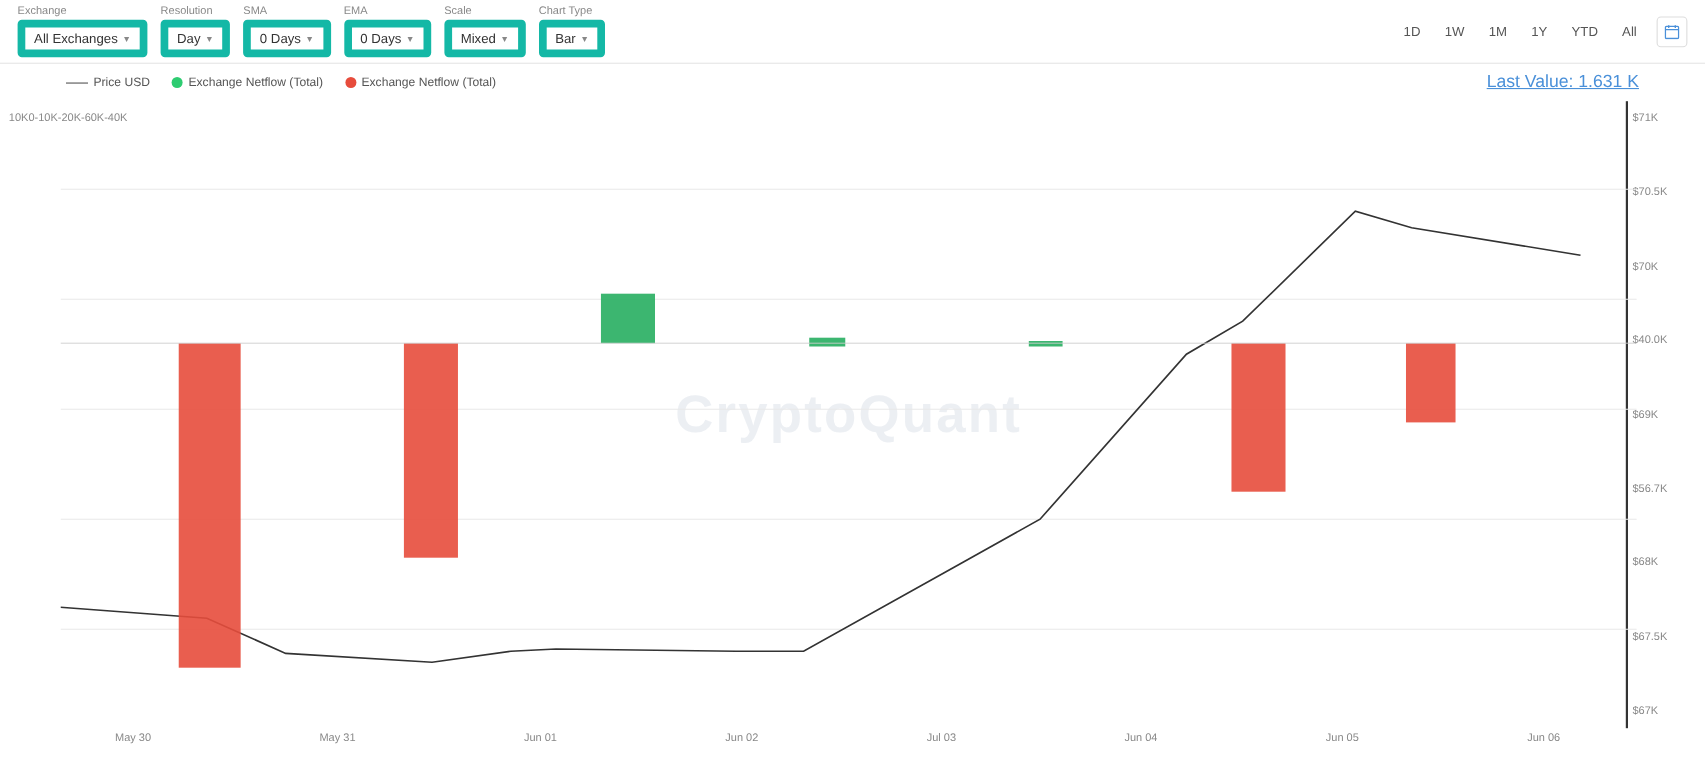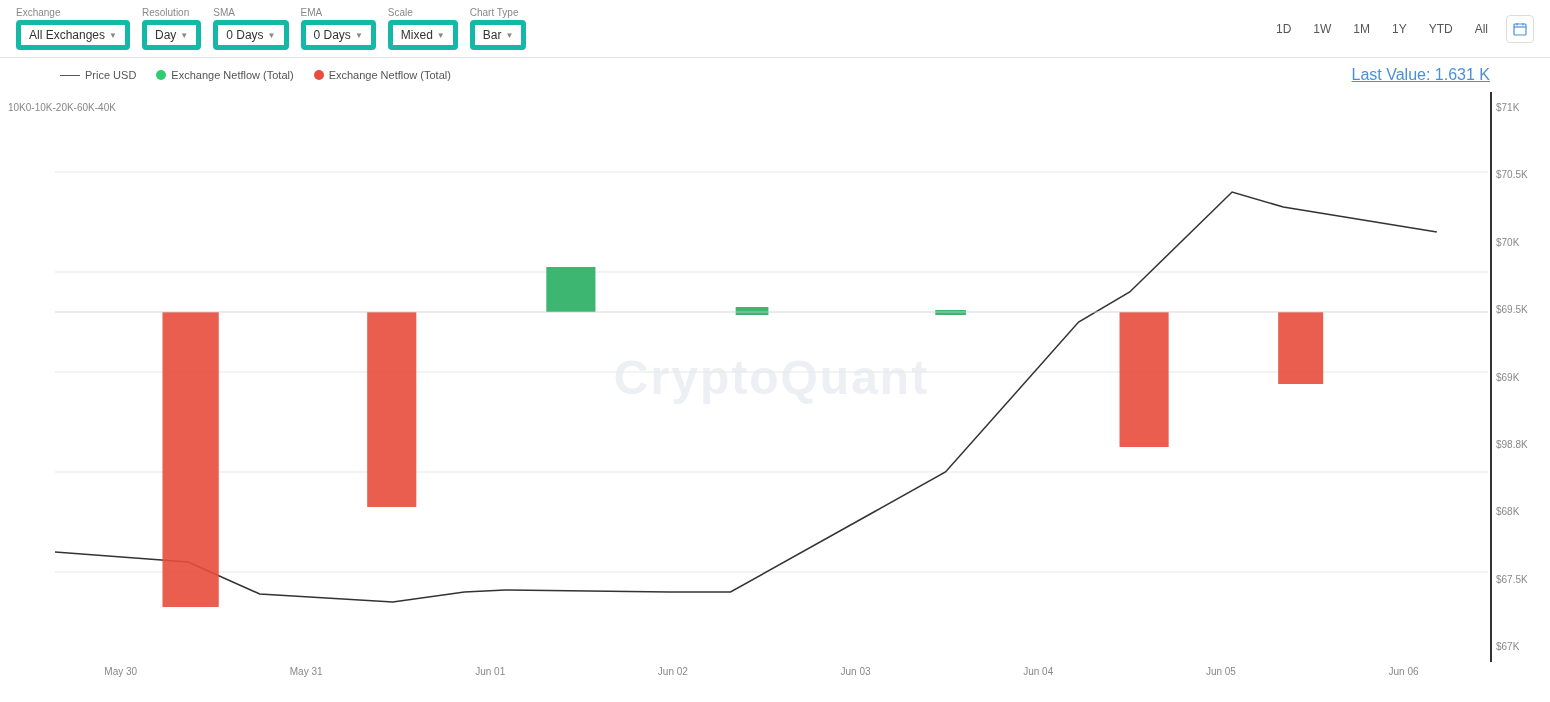--- a/index.html
+++ b/index.html
@@ -11,21 +11,21 @@
       height: 58px;
     }
     .toolbar-right {
       margin-left: auto;
       display: flex; align-items: center; gap: 8px; justify-content: center;
     }
     .dropdown-group { display: flex; flex-direction: column; gap: 2px; }
     .dropdown-label { font-size: 10px; color: #888; }
     .dropdown-btn {
       display: flex; align-items: center; gap: 4px;
-      border: 5px solid #14b8a6; border-radius: 4px;
+      border: 7px solid #14b8a6; border-radius: 4px;
       padding: 3px 8px; background: #fff; cursor: pointer;
       font-size: 12px; color: #333;
     }
     .chevron { font-size: 8px; color: #888; }
 
     .time-btns { display: flex; gap: 2px; }
     .time-btn {
       padding: 4px 10px; border: none; background: transparent;
       cursor: pointer; font-size: 12px; color: #555; border-radius: 4px;
     }
@@ -72,21 +72,21 @@
 
     .y-axis-left {
       position: absolute; left: 0; top: 0; bottom: 0;
       width: 55px;
       display: flex; flex-direction: row; justify-content: space-between;
       padding: 10px 8px;
       font-size: 10px; color: #888;
       text-align: right;
     }
     .y-axis-right {
-      position: absolute; right: 0; top: 0; bottom: 0;
+      position: absolute; right: 12px; top: 0; bottom: 0;
       width: 60px;
       display: flex; flex-direction: column; justify-content: space-between;
       padding: 10px 4px;
       font-size: 10px; color: #888;
       border-left: 2px solid #333;
     }
     .y-axis-right span { display: block; }
 
     .x-axis {
       display: flex; justify-content: space-around;
@@ -197,23 +197,23 @@
       <span>-10K</span>
       <span>-20K</span>
       <span>-60K</span>
       <span>-40K</span>
     </div>
 
     <div class="y-axis-right">
       <span>$71K</span>
       <span>$70.5K</span>
       <span>$70K</span>
-      <span>$69.5K</span>
+      <span>$40.0K</span>
       <span>$69K</span>
-      <span>$98.8K</span>
+      <span>$56.7K</span>
       <span>$68K</span>
       <span>$67.5K</span>
       <span>$67K</span>
     </div>
 
     <div class="chart-inner">
       <div class="watermark">CryptoQuant</div>
 
       <svg viewBox="0 0 1400 570" preserveAspectRatio="none" xmlns="http://www.w3.org/2000/svg" class="chart-svg">
 
@@ -244,19 +244,19 @@
       </svg>
 
     </div>
   </div>
 
   <div class="x-axis">
     <span>May 30</span>
     <span>May 31</span>
     <span>Jun 01</span>
     <span>Jun 02</span>
-    <span>Jun 03</span>
+    <span>Jul 03</span>
     <span>Jun 04</span>
     <span>Jun 05</span>
     <span>Jun 06</span>
   </div>
 
 </div>
 
 </body></html>

